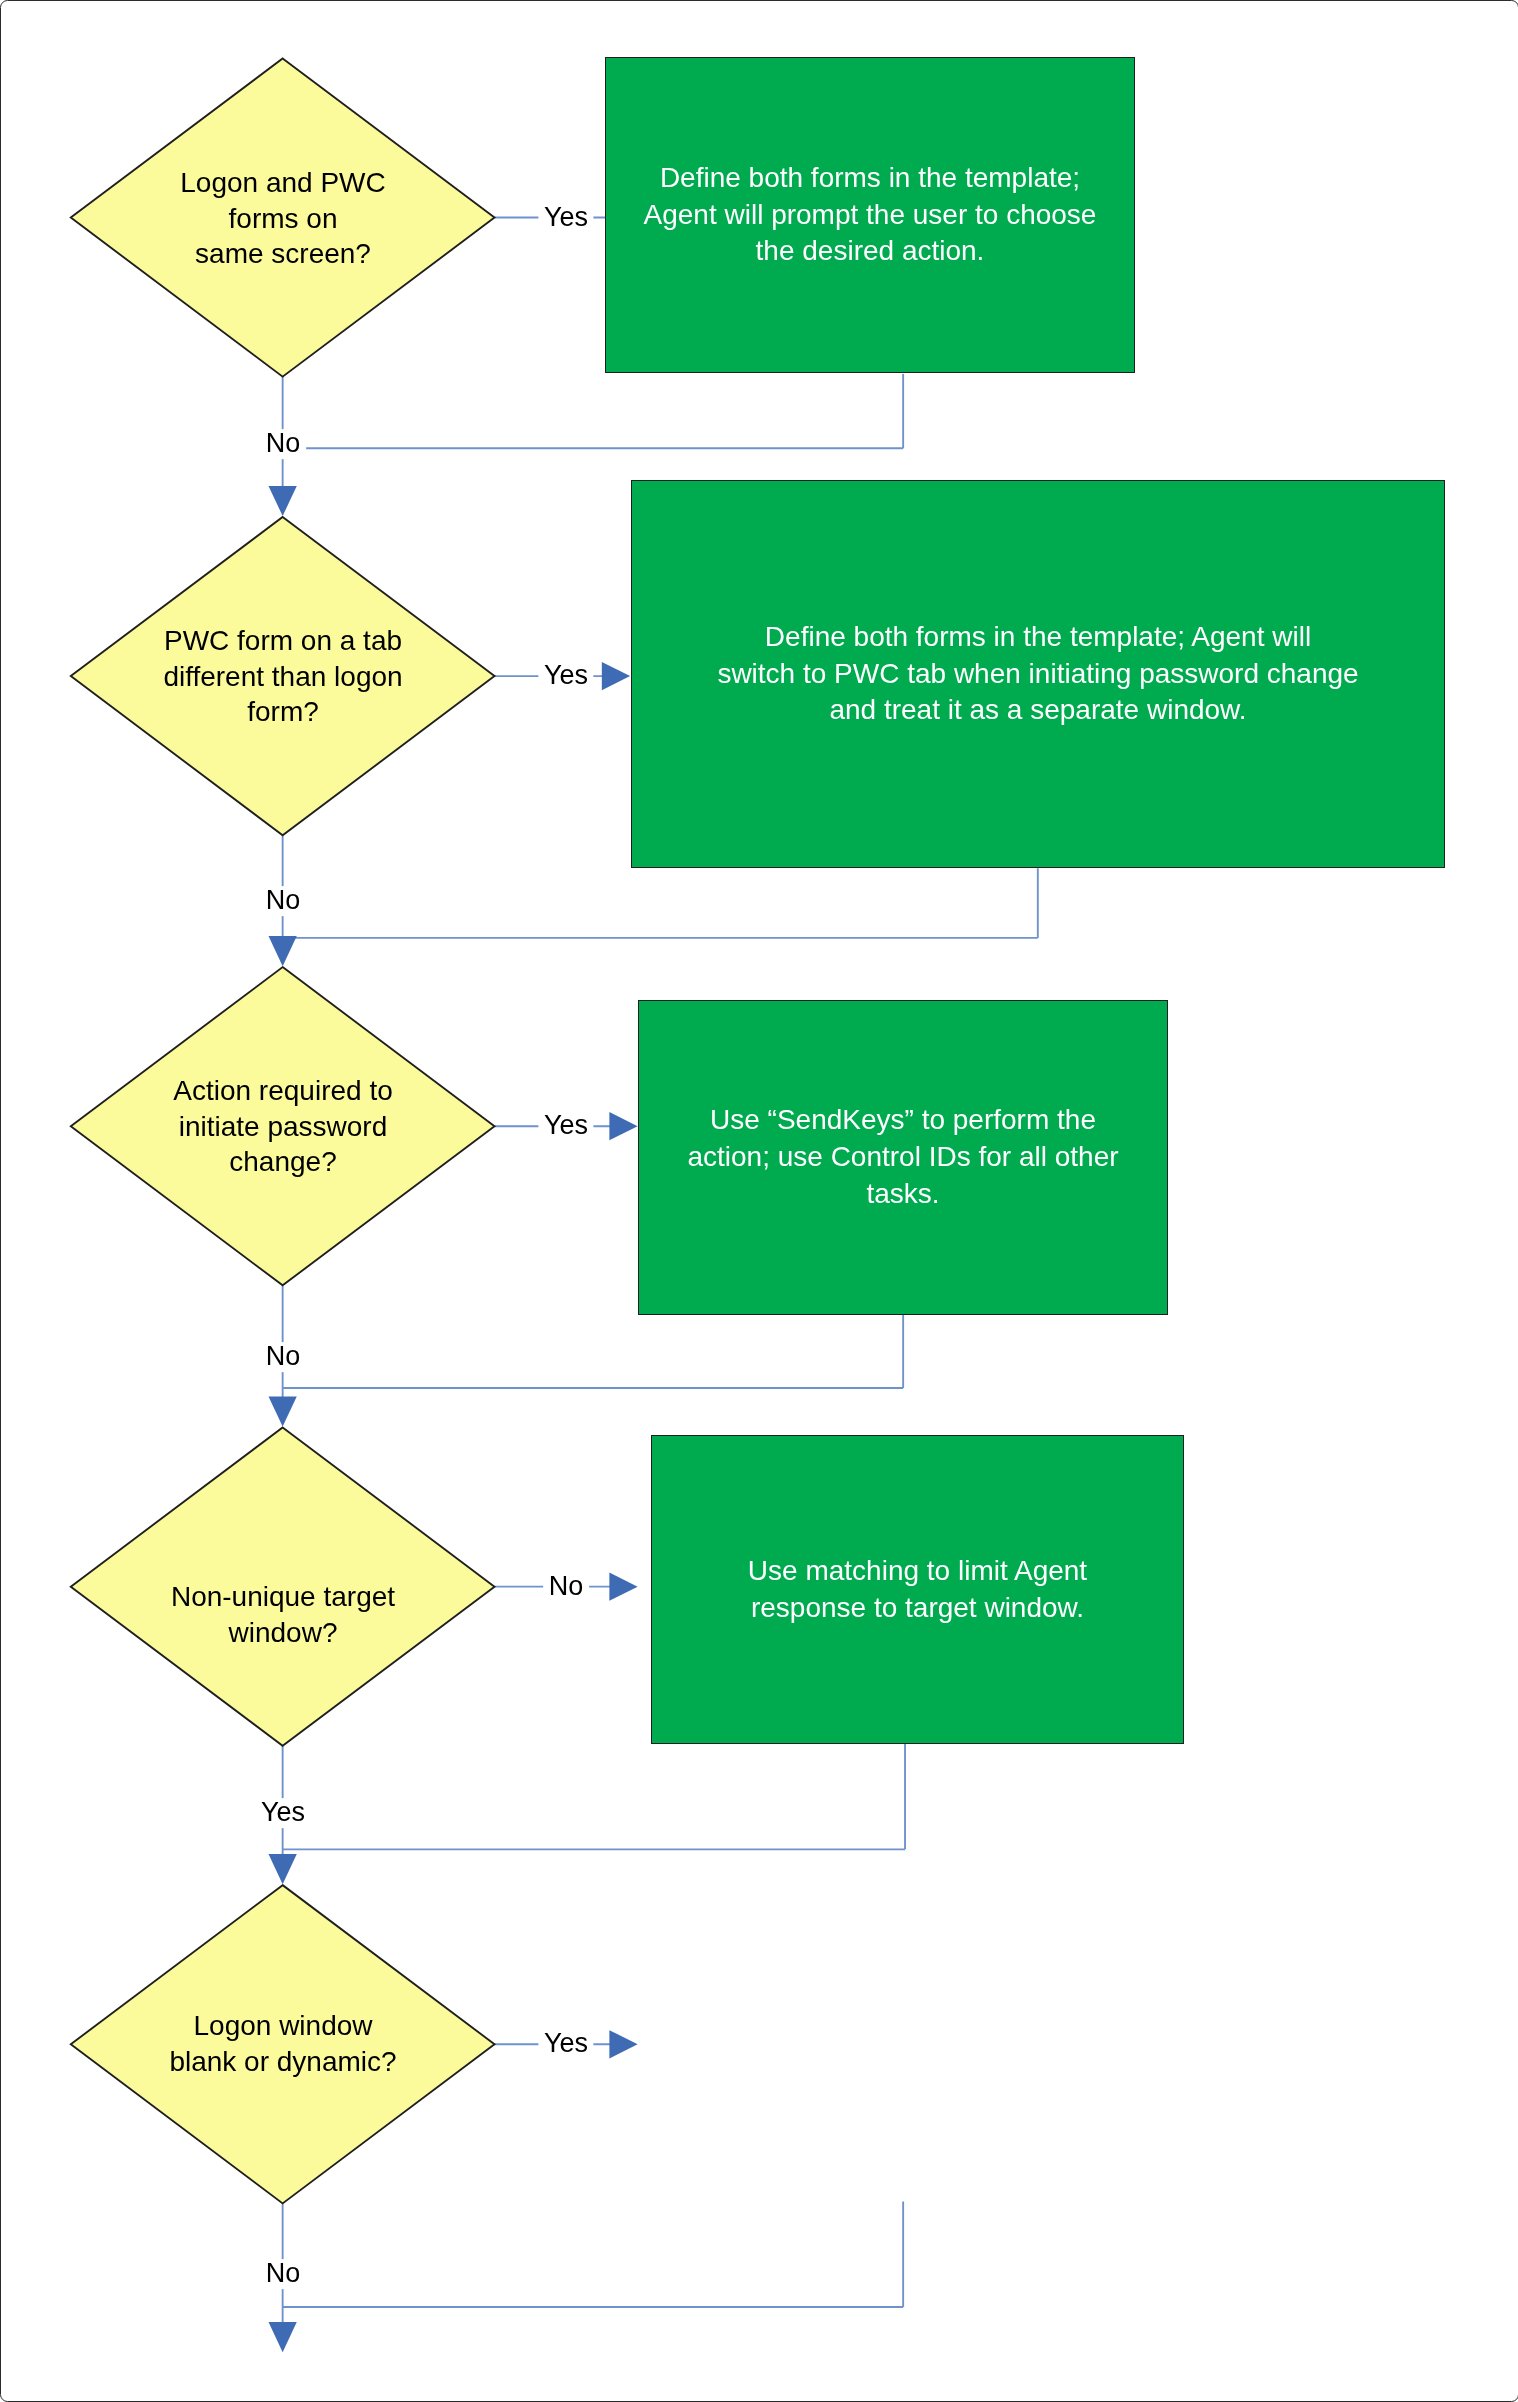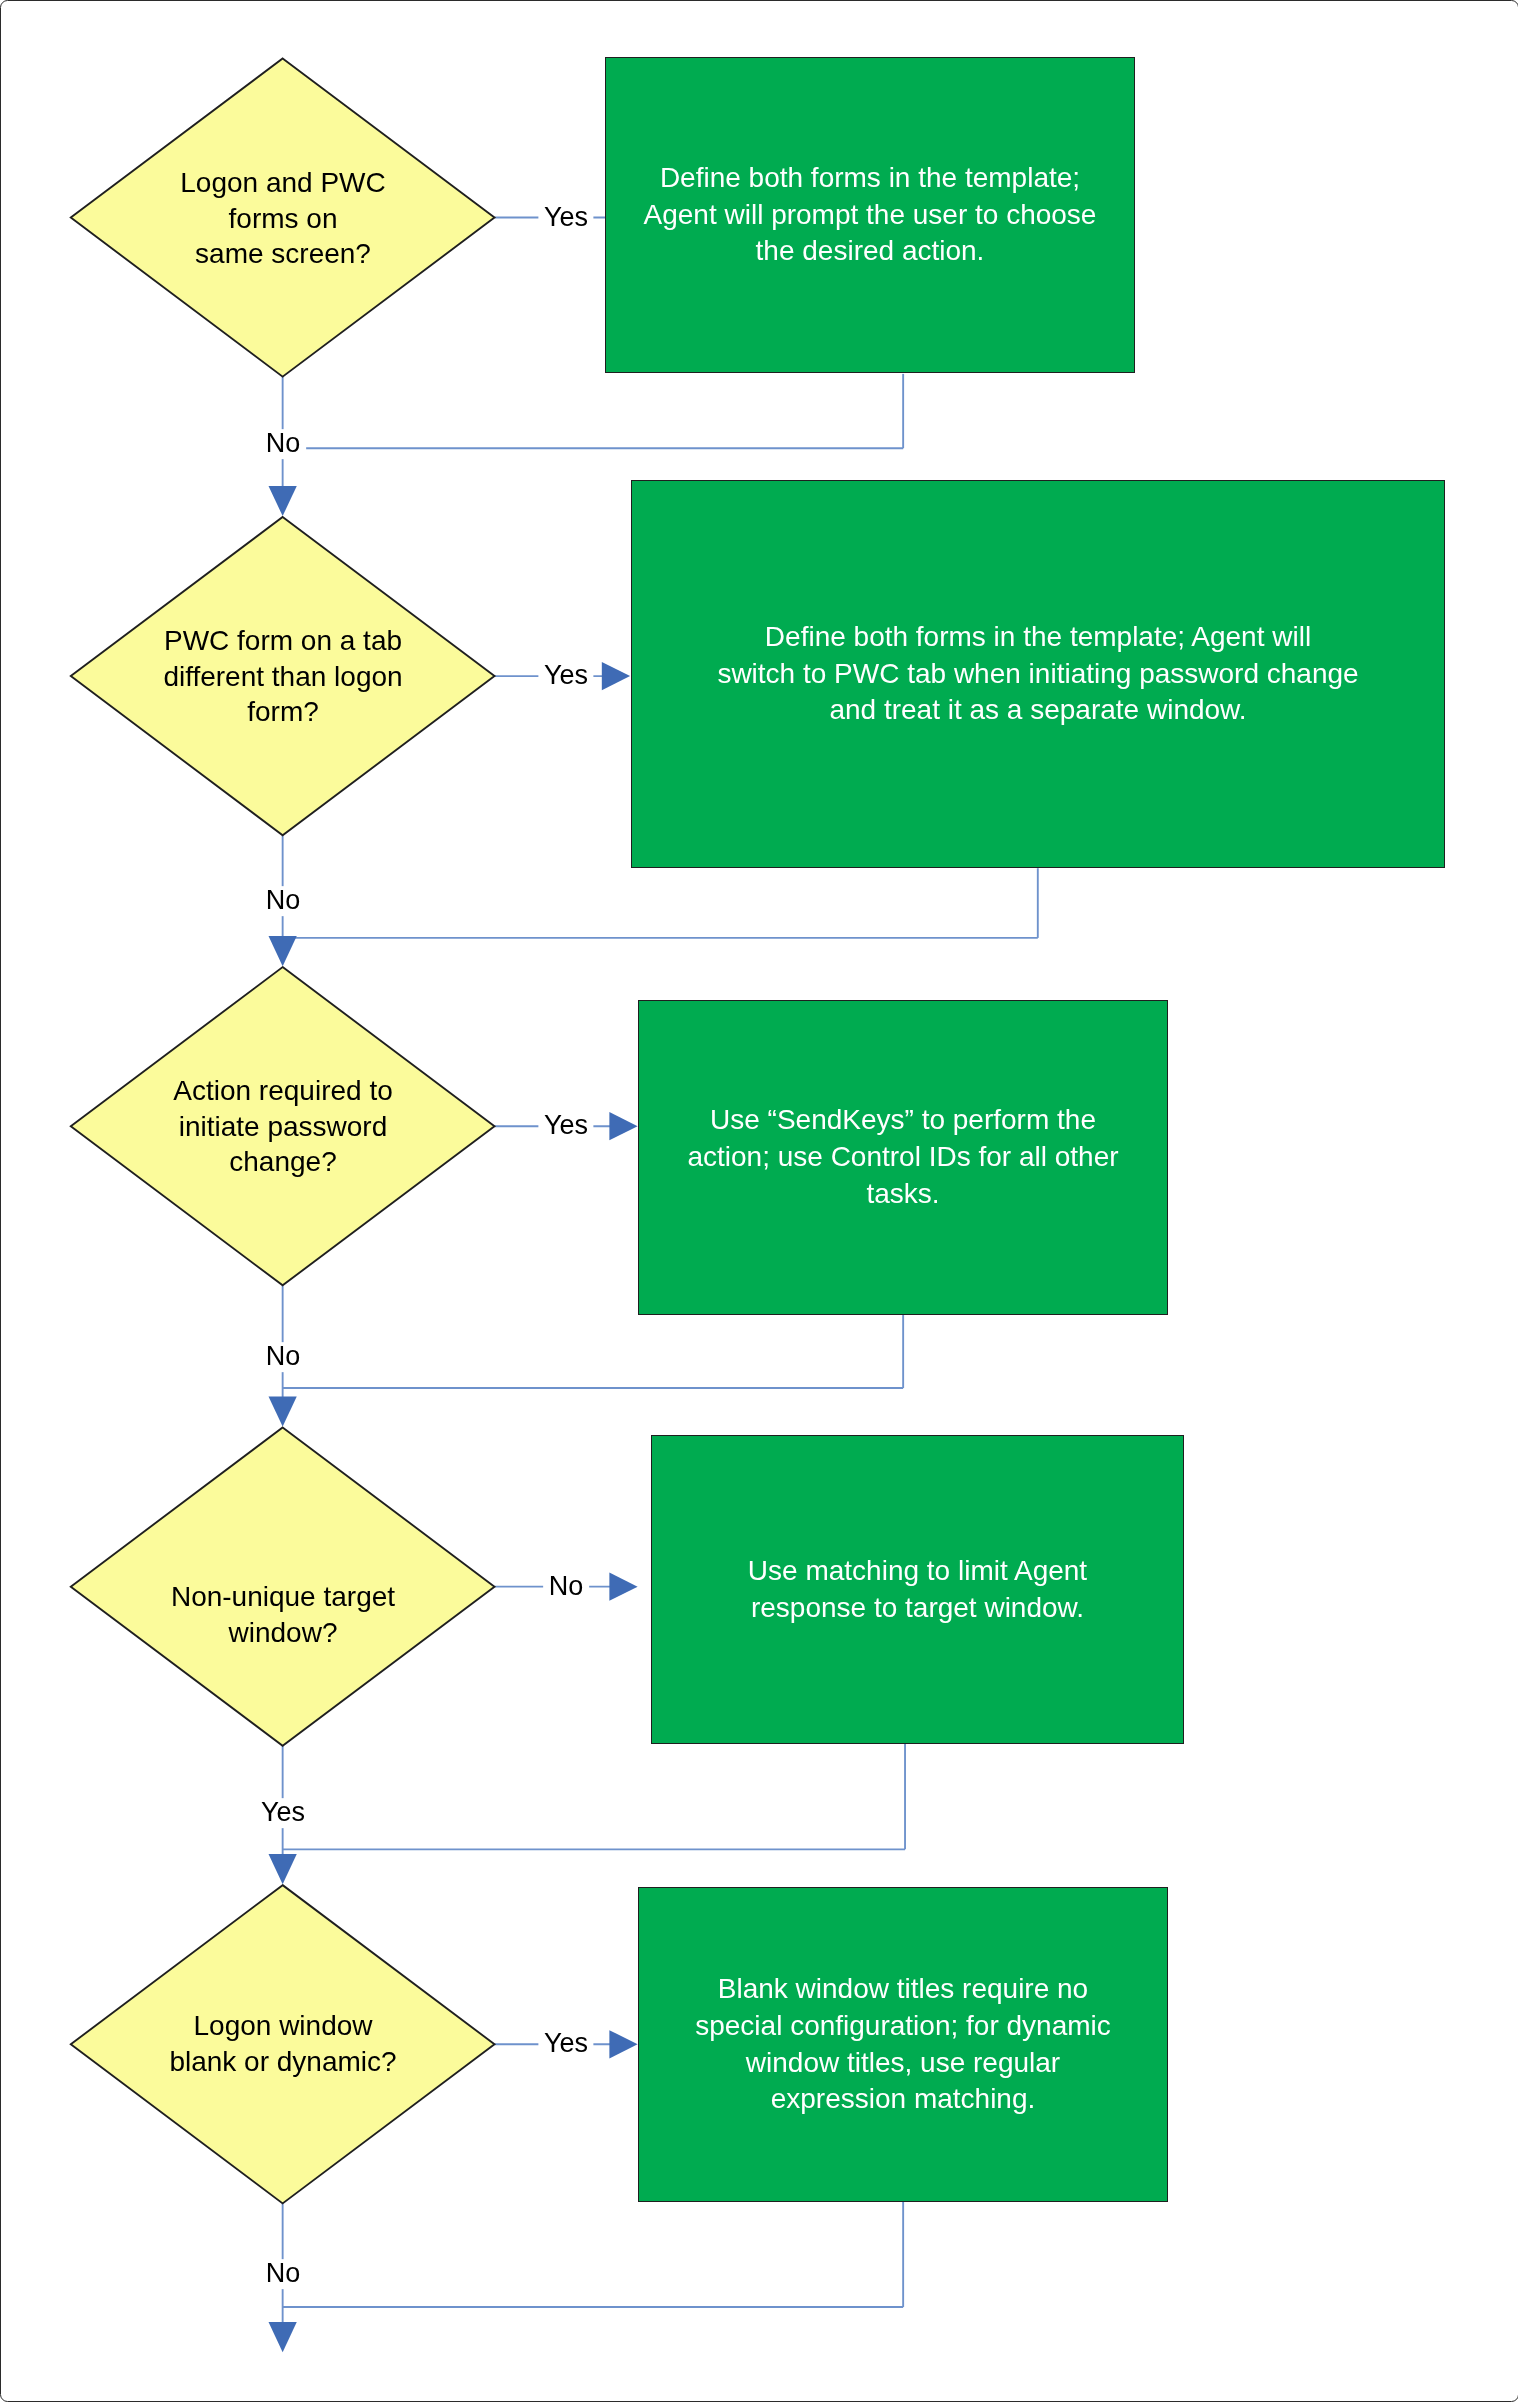--- a/index.html
+++ b/index.html
@@ -142,26 +142,20 @@
   </div>
   <div class="node process" style="left:637px; top:967px; width:530px; height:315px;margin-top:32px;">
     <div class="ptext">Use “SendKeys” to perform the
 action; use Control IDs for all other
 tasks.</div>
   </div>
   <div class="node process" style="left:633px; top:1434px; width:533px; height:309px;margin-left:17px;">
     <div class="ptext">Use matching to limit Agent
 response to target window.</div>
   </div>
-  <div class="node process" style="left:637px; top:1886px; width:530px; height:315px;">
-    <div class="ptext">Blank window titles require no
-special configuration; for dynamic
-window titles, use regular
-expression matching.</div>
-  </div>
 
   <span class="edge-label" style="left:565px; top:217px;">Yes</span>
   <span class="edge-label" style="left:282px; top:443px;">No</span>
   <span class="edge-label" style="left:565px; top:675px;">Yes</span>
   <span class="edge-label" style="left:282px; top:900px;">No</span>
   <span class="edge-label" style="left:565px; top:1125px;">Yes</span>
   <span class="edge-label" style="left:282px; top:1356px;">No</span>
   <span class="edge-label" style="left:565px; top:1586px;">No</span>
   <span class="edge-label" style="left:282px; top:1812px;">Yes</span>
   <span class="edge-label" style="left:565px; top:2043px;">Yes</span>

